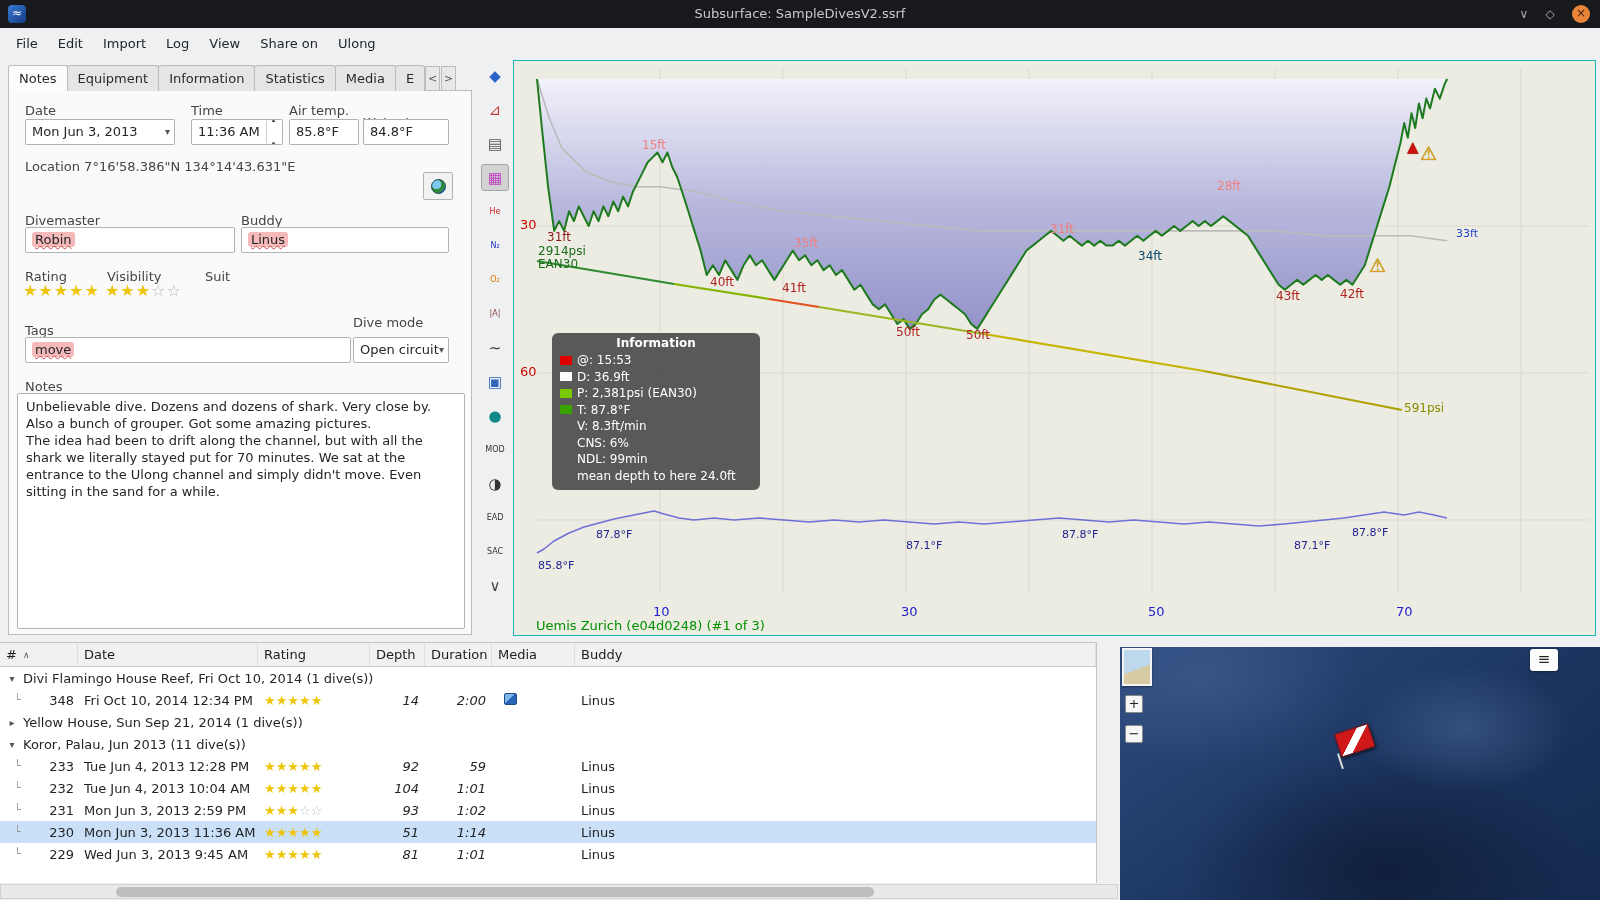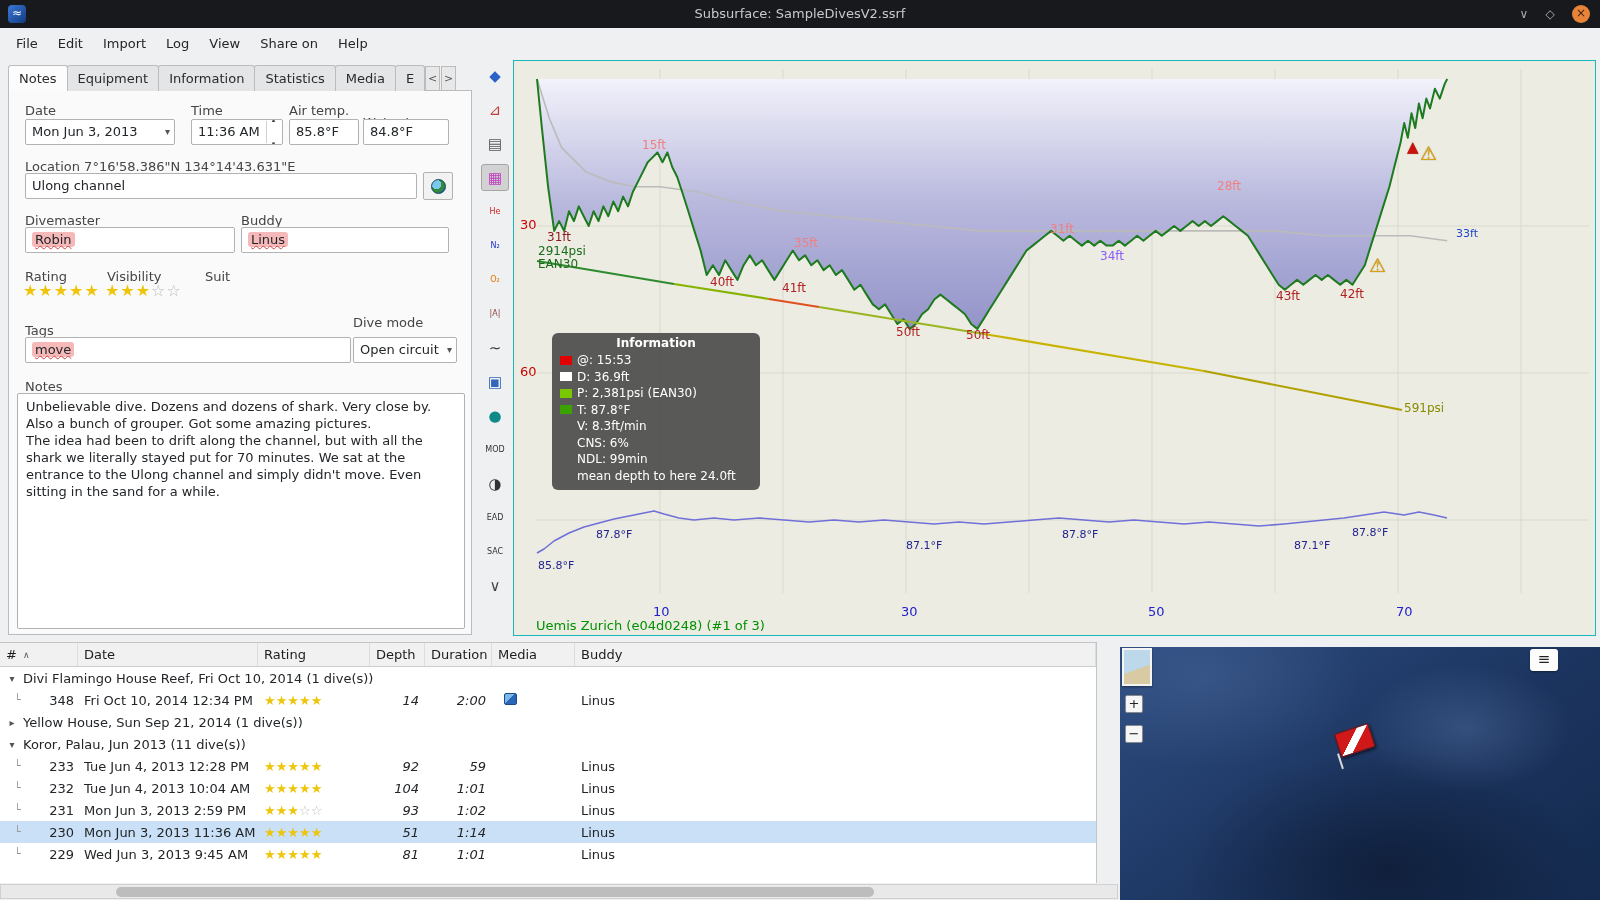--- a/index.html
+++ b/index.html
@@ -119,21 +119,21 @@
   <div id="tb-close">×</div>
 </div>
 
 <div id="menubar">
     <span class="menu-item">File</span>
     <span class="menu-item">Edit</span>
     <span class="menu-item">Import</span>
     <span class="menu-item">Log</span>
     <span class="menu-item">View</span>
     <span class="menu-item">Share on</span>
-    <span class="menu-item">Help</span>
+    <span class="menu-item">Ulong</span>
   </div>
 
 <div id="tabbar">
     <div class="tab active">Notes</div>
     <div class="tab">Equipment</div>
     <div class="tab">Information</div>
     <div class="tab">Statistics</div>
     <div class="tab">Media</div>
     <div class="tab">E</div>
     <div class="tab-scroll">&lt;</div>
@@ -154,21 +154,20 @@
     <span>11:36 AM</span>
     <span class="spin">
         <span>▴</span>
         <span>▾</span>
       </span>
   </div>
   <div class="input" style="left:280px;top:28px;width:70px">85.8°F</div>
   <div class="input" style="left:354px;top:28px;width:86px">84.8°F</div>
 
   <div class="lbl" style="left:16px;top:68px">Location 7°16'58.386"N 134°14'43.631"E</div>
-  <div class="input" style="left:16px;top:82px;width:392px">Ulong channel</div>
   <div id="globe-btn" style="left:414px;top:81px">
     <span class="globe"></span>
   </div>
 
   <div class="lbl" style="left:16px;top:122px">Divemaster</div>
   <div class="lbl" style="left:232px;top:122px">Buddy</div>
   <div class="input" style="left:16px;top:136px;width:210px">
     <span class="chip">Robin</span>
   </div>
   <div class="input" style="left:232px;top:136px;width:208px">
@@ -179,21 +178,21 @@
   <div class="lbl" style="left:98px;top:178px">Visibility</div>
   <div class="lbl" style="left:196px;top:178px">Suit</div>
   <div id="rating-stars" style="left:14px;top:192px"><span class="star star on">★</span><span class="star star on">★</span><span class="star star on">★</span><span class="star star on">★</span><span class="star star on">★</span></div>
   <div id="visibility-stars" style="left:96px;top:192px"><span class="star star on">★</span><span class="star star on">★</span><span class="star star on">★</span><span class="star star off">☆</span><span class="star star off">☆</span></div>
 
   <div class="lbl" style="left:16px;top:232px">Tags</div>
   <div class="lbl" style="left:344px;top:224px">Dive mode</div>
   <div class="input" style="left:16px;top:246px;width:326px">
     <span class="chip">move</span>
   </div>
-  <div class="input" style="left:344px;top:246px;width:104px">
+  <div class="input" style="left:344px;top:246px;width:96px">
     <span>Open circuit</span>
     <span class="arrow">▾</span>
   </div>
 
   <div class="lbl" style="left:16px;top:288px">Notes</div>
   <div id="notes-text">Unbelievable dive. Dozens and dozens of shark. Very close by.
 Also a bunch of grouper. Got some amazing pictures.
 The idea had been to drift along the channel, but with all the shark we literally stayed put for 70 minutes. We sat at the entrance to the Ulong channel and simply didn't move. Even sitting in the sand for a while.</div>
 </div>
 
@@ -256,21 +255,21 @@
   <div id="chart-annotations">
       <div class="ann" style="left: 128px; top: 78px; color: rgb(240, 128, 128);">15ft</div>
       <div class="ann" style="left: 703px; top: 119px; color: rgb(240, 128, 128);">28ft</div>
       <div class="ann" style="left: 280px; top: 176px; color: rgb(240, 128, 128);">35ft</div>
       <div class="ann" style="left: 536px; top: 162px; color: rgb(240, 128, 128);">31ft</div>
       <div class="ann" style="left: 33px; top: 170px; color: rgb(139, 26, 26);">31ft</div>
       <div class="ann" style="left: 24px; top: 184px; color: rgb(26, 107, 26);">2914psi</div>
       <div class="ann" style="left: 24px; top: 197px; color: rgb(26, 107, 26);">EAN30</div>
       <div class="ann" style="left: 196px; top: 215px; color: rgb(178, 34, 34);">40ft</div>
       <div class="ann" style="left: 268px; top: 221px; color: rgb(178, 34, 34);">41ft</div>
-      <div class="ann" style="left: 586px; top: 189px; color: #8b5cf6;">34ft</div>
+      <div class="ann" style="left: 624px; top: 189px; color: #0c4a6e;">34ft</div>
       <div class="ann" style="left: 382px; top: 265px; color: rgb(178, 34, 34);">50ft</div>
       <div class="ann" style="left: 452px; top: 268px; color: rgb(178, 34, 34);">50ft</div>
       <div class="ann" style="left: 762px; top: 229px; color: rgb(178, 34, 34);">43ft</div>
       <div class="ann" style="left: 826px; top: 227px; color: rgb(178, 34, 34);">42ft</div>
       <div class="ann" style="left: 942px; top: 166px; color: rgb(34, 68, 204); font-size: 11px;">33ft</div>
       <div class="ann" style="left: 890px; top: 341px; color: rgb(138, 138, 0);">591psi</div>
       <div class="ann" style="left: 24px; top: 498px; color: rgb(35, 35, 142); font-size: 11px;">85.8°F</div>
       <div class="ann" style="left: 82px; top: 467px; color: rgb(35, 35, 142); font-size: 11px;">87.8°F</div>
       <div class="ann" style="left: 392px; top: 478px; color: rgb(35, 35, 142); font-size: 11px;">87.1°F</div>
       <div class="ann" style="left: 548px; top: 467px; color: rgb(35, 35, 142); font-size: 11px;">87.8°F</div>

